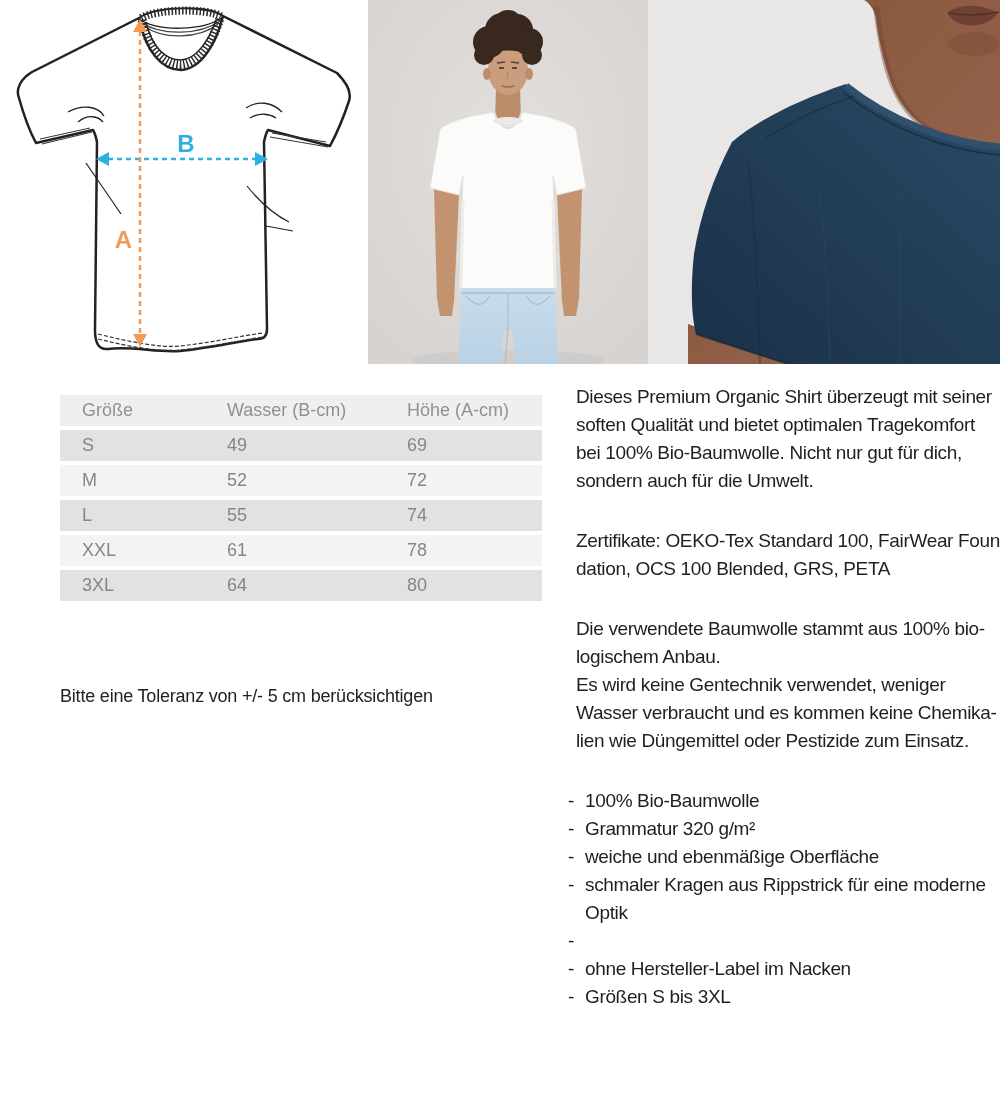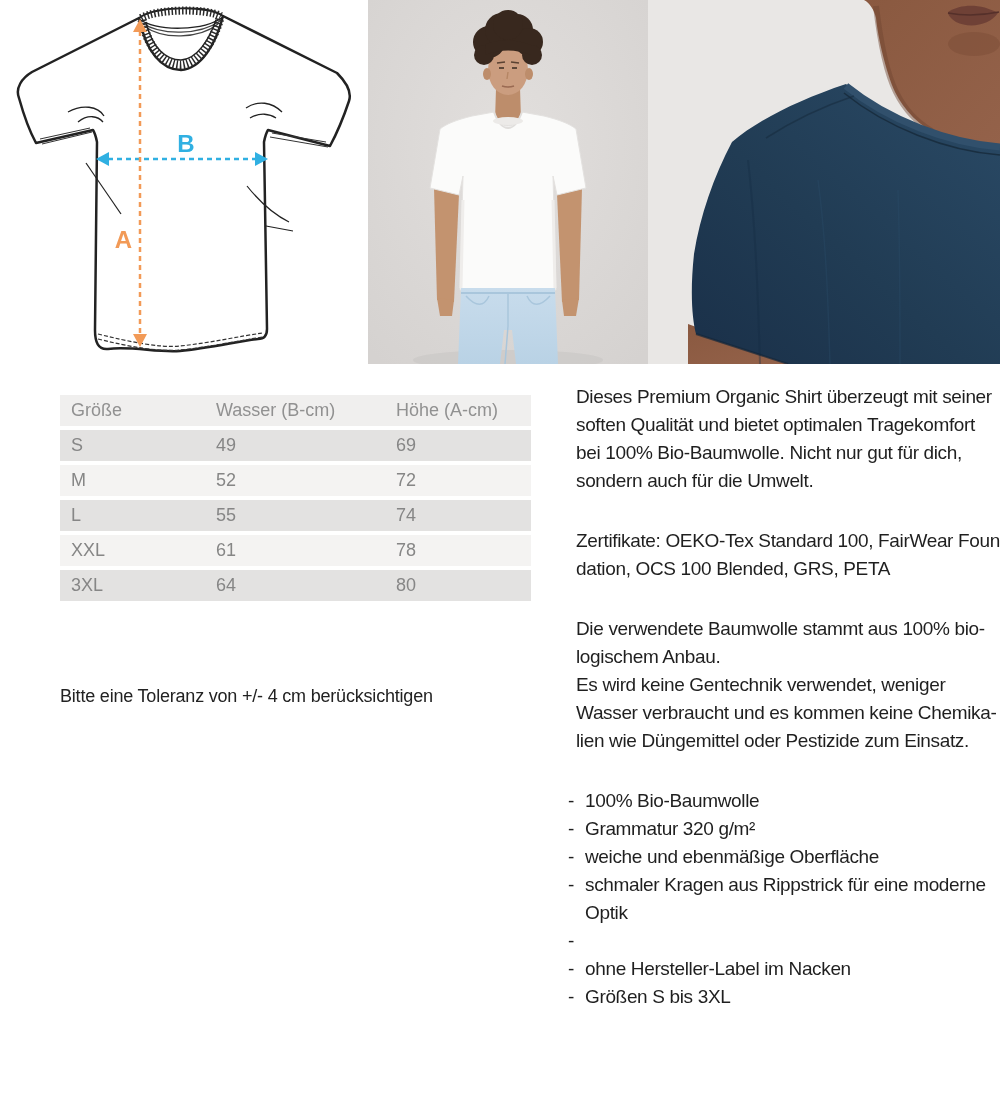--- a/index.html
+++ b/index.html
@@ -10,21 +10,21 @@
   #model-photo{left:368px;width:280px;}
   #detail-photo{left:648px;width:352px;}
 
   
   table.size{position:absolute;left:60px;top:391px;width:460px;
              border-collapse:separate;border-spacing:0 4px;table-layout:fixed;}
   table.size th,table.size td{height:31px;font-size:18px;font-weight:400;
              text-align:left;padding:0;vertical-align:middle;}
   table.size th{color:#919191;background:#f0efee;}
   table.size td{color:#868686;}
-  table.size .c1{width:145px;padding-left:11px;}
+  table.size .c1{width:145px;padding-left:22px;}
   table.size .c2{width:180px;}
   table.size .c3{width:135px;}
   table.size tbody tr:nth-child(odd) td{background:#e3e2e1;}
   table.size tbody tr:nth-child(even) td{background:#f4f3f2;}
 
   .tolerance{position:absolute;left:60px;top:668px;font-size:18px;color:#222222;
              letter-spacing:-0.2px;}
 
   
   .desc{position:absolute;left:568px;top:383px;width:425px;font-size:19px;
@@ -204,21 +204,21 @@
         <td class="c3">78</td>
       </tr>
       <tr>
         <td class="c1">3XL</td>
         <td class="c2">64</td>
         <td class="c3">80</td>
       </tr>
     </tbody>
   </table>
 
-  <p class="tolerance">Bitte eine Toleranz von +/- 4 cm berücksichtigen</p>
+  <p class="tolerance">Bitte eine Toleranz von +/- 5 cm berücksichtigen</p>
 
   <div class="desc">
     <p>Dieses Premium Organic Shirt überzeugt mit seiner
 soften Qualität und bietet optimalen Tragekomfort
 bei 100% Bio-Baumwolle. Nicht nur gut für dich,
 sondern auch für die Umwelt.</p>
     <p>Zertifikate: OEKO-Tex Standard 100, FairWear Foun-
 dation, OCS 100 Blended, GRS, PETA</p>
     <p>Die verwendete Baumwolle stammt aus 100% bio-
 logischem Anbau.

